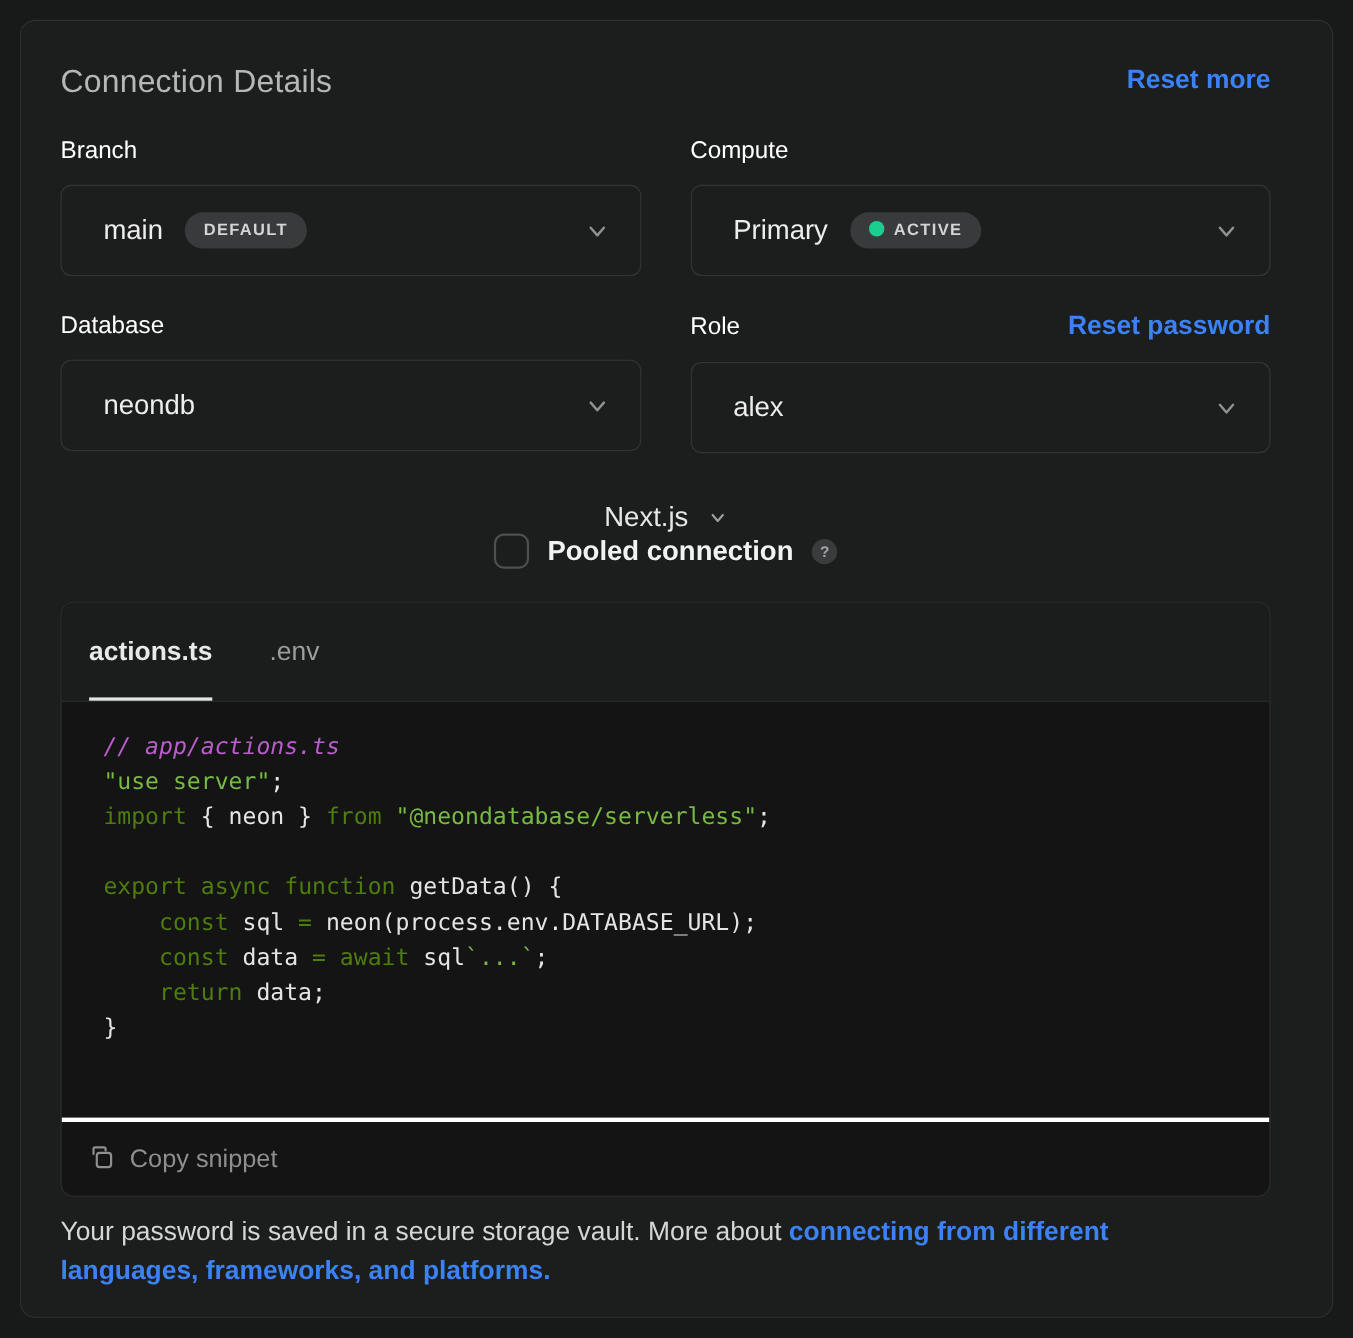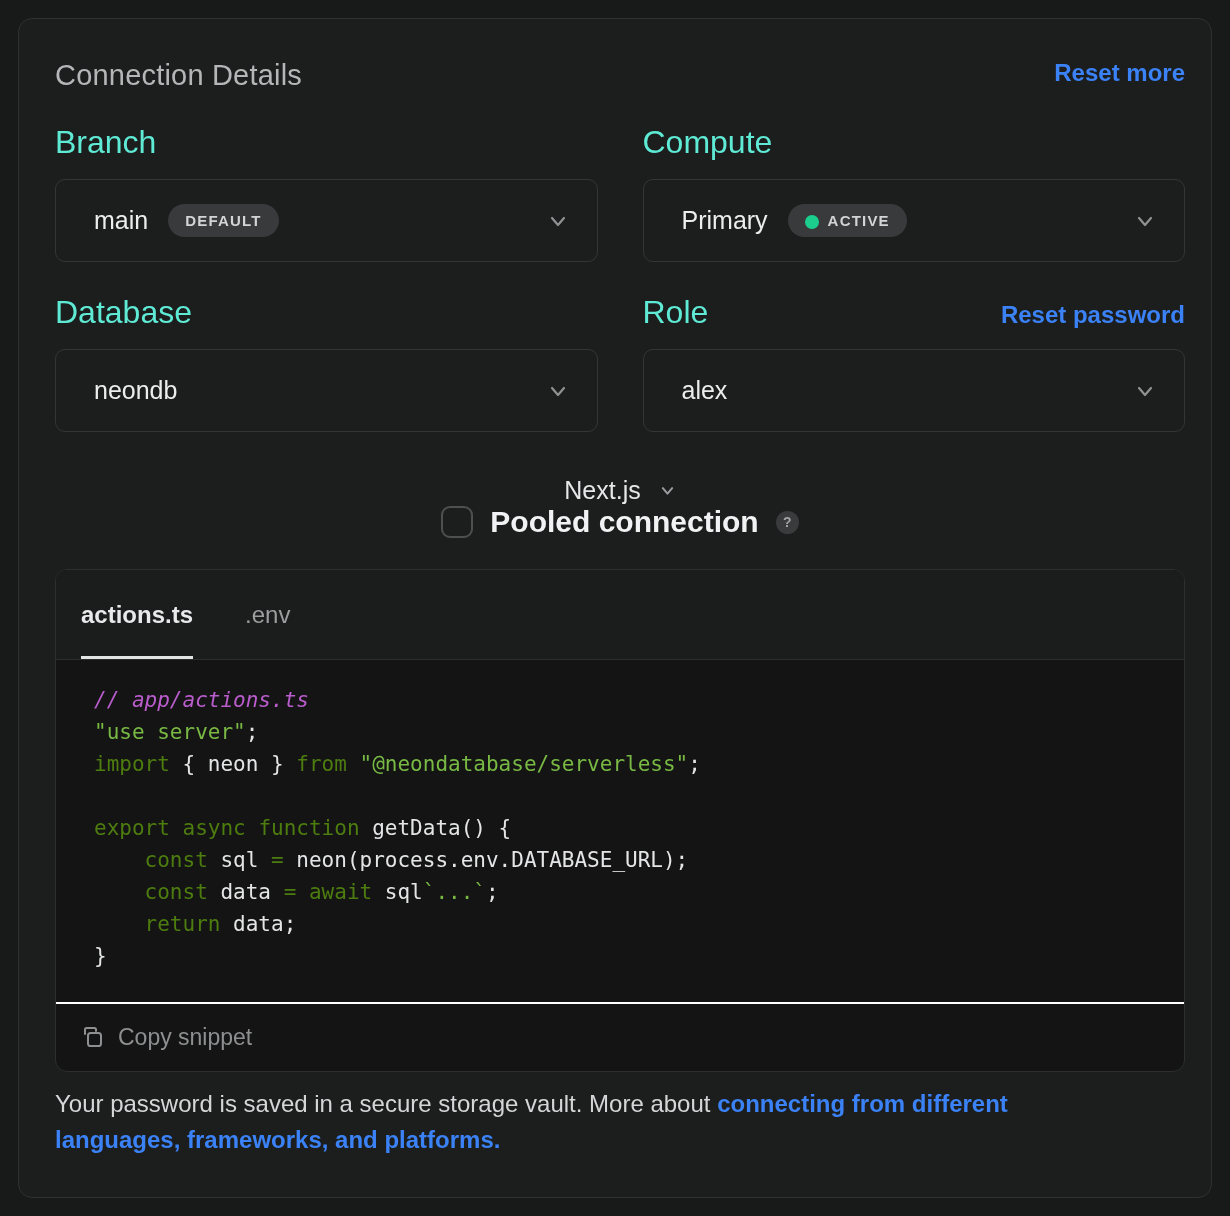--- a/index.html
+++ b/index.html
@@ -9,37 +9,37 @@
     font-family: "Liberation Sans", sans-serif;
     color: #e9eaeb;
     overflow: hidden;
   }
   .card {
     position: absolute;
     left: 18px; top: 18px; right: 18px; bottom: 18px;
     background: #1c1d1d;
     border: 1px solid #2f3030;
     border-radius: 14px;
-    padding: 36px 26px 0 36px;
+    padding: 36px 56px 0 36px;
   }
   .header-row {
     display: flex; justify-content: space-between; align-items: flex-start;
     margin-top: 4px;
   }
   .page-title { font-size: 29px; font-weight: 500; color: #b4b6b8; letter-spacing: .2px; }
   .link { color: #3b82f6; font-weight: 600; text-decoration: none; cursor: pointer; }
   .read-more { font-size: 24px; }
   .grid {
     display: grid;
     grid-template-columns: 1fr 1fr;
     column-gap: 45px;
   }
   .field { margin-top: 32px; }
   .field-label-row { display: flex; justify-content: space-between; align-items: baseline; }
-  .field-label { font-size: 32px; color: #5eead4; font-weight: 400; }
+  .field-label { font-size: 22px; color: #ffffff; font-weight: 400; }
   .reset-link { font-size: 24px; }
   .select {
     margin-top: 18px;
     height: 83px;
     border: 1px solid #343536;
     border-radius: 10px;
     background: transparent;
     display: flex; align-items: center;
     padding: 0 28px 0 38px;
     cursor: pointer;
@@ -48,39 +48,39 @@
   .select .spacer { flex: 1; }
   .pill {
     margin-left: 20px;
     background: #393a3b;
     border-radius: 999px;
     padding: 8px 17px;
     font-size: 15px;
     font-weight: 700;
     letter-spacing: 1.2px;
     color: #d3d4d5;
-    display: flex; align-items: flex-end; gap: 9px;
+    display: flex; align-items: flex-start; gap: 9px;
   }
   .dot { width: 14px; height: 14px; border-radius: 50%; background: #1bce8d; }
   .chevron { flex: none; }
   .framework-row {
     margin-top: 44px;
     display: flex; justify-content: space-between; align-items: center; flex-direction: column;
   }
   .framework-select { display: flex; align-items: center; gap: 18px; cursor: pointer; }
   .framework-value { font-size: 25px; color: #e6e7e8; }
   .pooled { display: flex; align-items: center; gap: 17px; }
   .checkbox {
     width: 32px; height: 32px;
     border: 2px solid #4e4f50;
     border-radius: 9px;
     background: transparent;
     cursor: pointer;
   }
-  .pooled-label { font-size: 30px; font-weight: 600; color: #f1f2f3; }
+  .pooled-label { font-size: 25px; font-weight: 600; color: #f1f2f3; }
   .help-circle {
     width: 23px; height: 23px; border-radius: 50%;
     background: #3a3b3c; color: #a2a4a5;
     font-size: 14px; font-weight: 700;
     display: flex; align-items: center; justify-content: center;
     cursor: pointer;
   }
   .snippet {
     margin-top: 30px;
     border: 1px solid #2d2e2e;
@@ -108,24 +108,25 @@
     font-size: 21px;
     line-height: 32px;
     color: #e4e5e6;
     white-space: pre;
   }
   .cm { color: #b95ccc; font-style: italic; }
   .str { color: #78b944; }
   .kw { color: #4d7c0f; }
   .pl { color: #e4e5e6; }
   .copybar {
-    border-top: 2px solid #ffffff;
-    display: flex; align-items: center; gap: 13px;
+    border-top: 4px solid #ffffff;
+    display: flex; gap: 13px;
     padding: 20px 24px;
     cursor: pointer;
+    margin-top: 36px;
   }
   .copy-label { font-size: 23px; color: #8d8f90; }
   .footer {
     margin-top: 14px;
     font-size: 24px;
     line-height: 36px;
     color: #d5d6d7;
     max-width: 1060px;
   }
   .footer .link { font-size: 24px; }

